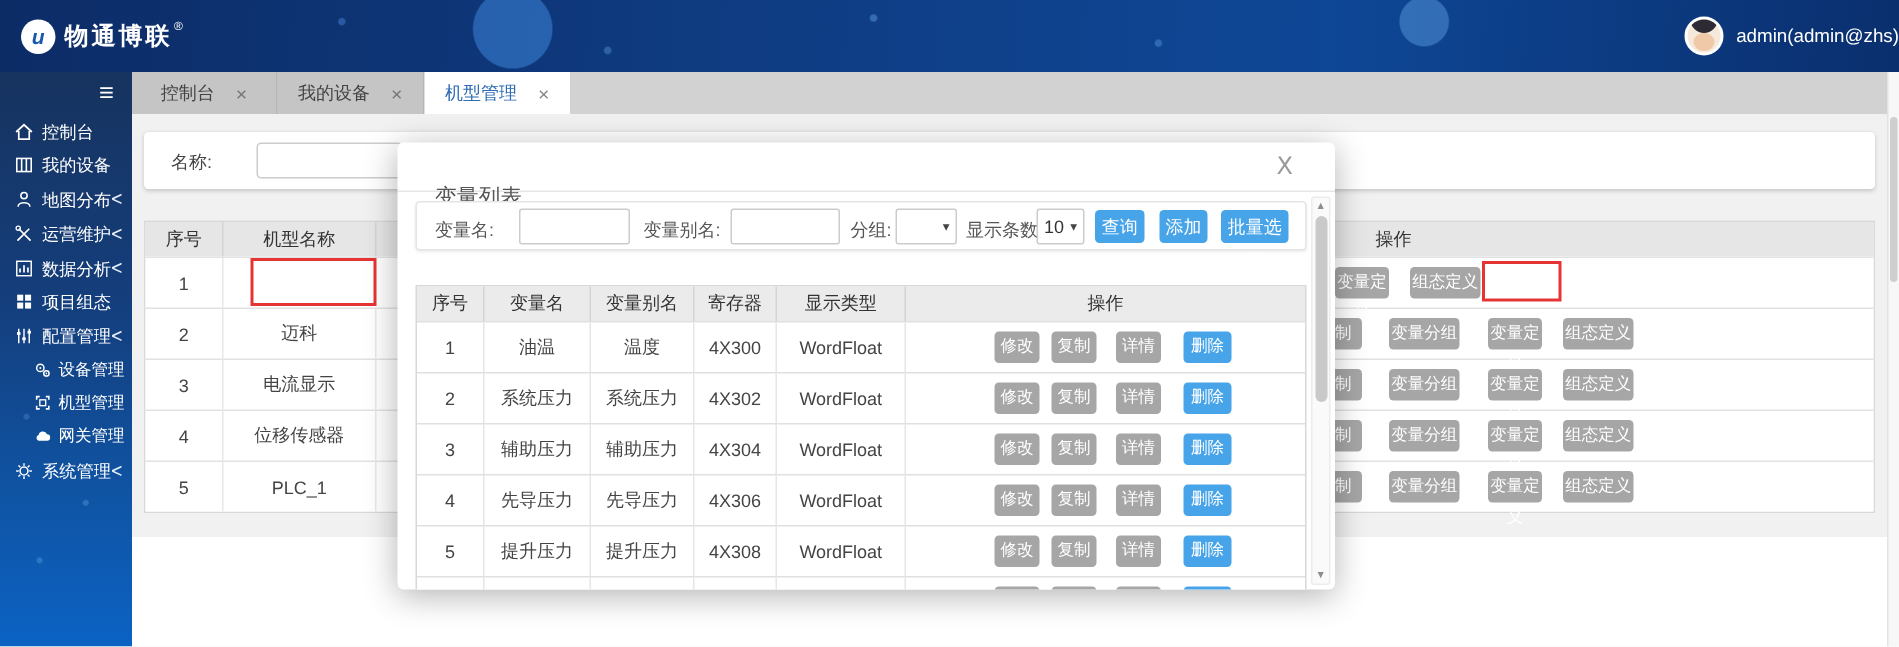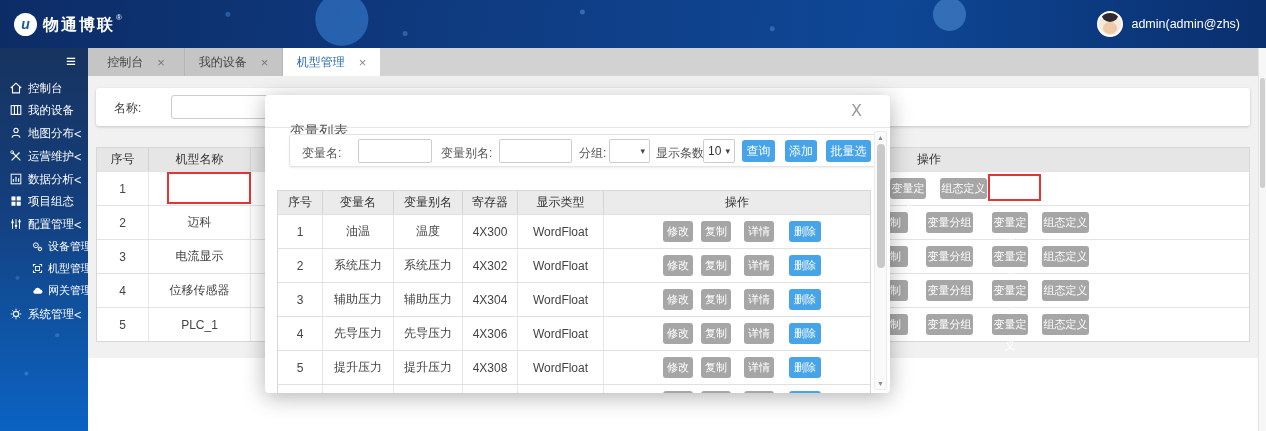--- a/index.html
+++ b/index.html
@@ -16,39 +16,39 @@
       radial-gradient(circle at 61% 60%, rgba(120,190,255,.3) 0 2px, transparent 3px),
       radial-gradient(circle at 75% 30%, rgba(120,190,255,.35) 0 16px, transparent 17px),
       radial-gradient(circle at 27% 40%, rgba(70,150,240,.45) 0 26px, transparent 27px),
       linear-gradient(95deg,#0c2c66 0%, #0f3e86 45%, #0e4796 70%, #0a2f6e 100%);
     display:flex; align-items:center; justify-content:space-between; }
   .logo { display:flex; align-items:flex-start; padding-left:14px; }
   .logo-mark { width:23px; height:23px; border-radius:50%; background:#fff; color:#1758ac;
     font-weight:bold; font-style:italic; font-size:14px; display:flex; align-items:center; justify-content:center; margin-top:1px; }
   .logo-text { color:#fff; font-size:16px; font-weight:bold; letter-spacing:2px; margin-left:6px; line-height:25px; }
   .logo-reg { color:#fff; font-size:8px; margin-left:1px; margin-top:1px; }
-  .user { display:flex; align-items:center; padding-right:26px; cursor:pointer; }
+  .user { display:flex; align-items:center; cursor:pointer; }
   .avatar { position:relative; width:26px; height:26px; border-radius:50%; background:#f5e9dc; border:2px solid #fff; overflow:hidden; }
   .avatar::before { content:""; position:absolute; left:4px; top:9px; width:14px; height:12px; border-radius:50%; background:#efc9a8; }
   .avatar::after { content:""; position:absolute; left:2px; top:-1px; width:18px; height:10px; border-radius:0 0 9px 9px; background:#2e2a33; }
   .user-name { color:#fff; font-size:12.5px; margin-left:8px; }
 
   
   .side { position:absolute; left:0; top:48px; width:88px; height:383px;
     background:
       radial-gradient(circle at 30% 85%, rgba(140,200,255,.25) 0 1.5px, transparent 2.5px),
       radial-gradient(circle at 65% 75%, rgba(140,200,255,.25) 0 1.5px, transparent 2.5px),
       radial-gradient(circle at 20% 60%, rgba(140,200,255,.2) 0 1.5px, transparent 2.5px),
       linear-gradient(180deg,#17335f 0%, #143e7c 40%, #0f55a6 75%, #0b62c3 100%); }
   .hamburger { position:absolute; top:4px; right:12px; color:#fff; font-size:17px; cursor:pointer; line-height:20px; }
   .nav-item { position:absolute; left:0; width:88px; height:22px; display:flex; align-items:center; color:#fff; cursor:pointer; }
   .nav-item .ic { width:14px; height:14px; margin-left:9px; flex:0 0 14px; display:flex; }
   .nav-item .lbl { margin-left:5px; font-size:11.5px; white-space:nowrap; }
   .nav-item .chev { position:absolute; right:6px; font-size:10px; color:#e8f0fa; transform:scaleY(1.3); font-family:"DejaVu Sans",sans-serif; }
-  .nav-sub { position:absolute; left:0; width:92px; height:20px; display:flex; align-items:center; color:#fff; cursor:pointer;justify-content:flex-end; }
+  .nav-sub { position:absolute; left:0; width:92px; height:20px; display:flex; align-items:center; color:#fff; cursor:pointer; }
   .nav-sub .ic { width:13px; height:13px; margin-left:22px; flex:0 0 13px; display:flex; }
   .nav-sub .lbl { margin-left:4px; font-size:11px; white-space:nowrap; }
 
   
   .tabbar { position:absolute; left:88px; top:48px; width:1178px; height:28px; background:#d2d2d2; display:flex; }
   .tab { height:28px; display:flex; align-items:center; justify-content:center; font-size:12px; color:#444;
     background:#c5c5c5; border-right:1px solid #b5b5b5; cursor:pointer; }
   .tab .x { margin-left:14px; color:#777; font-size:13px; cursor:pointer; }
   .tab.active { background:#fff; color:#2e6db4; border-right:none; }
   .tab.active .x { color:#888; }
@@ -90,21 +90,21 @@
   .page-scroll { position:absolute; left:1258px; top:48px; width:8px; height:383px; background:#f7f7f7; border-left:1px solid #e3e3e3; }
   .page-scroll .thumb { position:absolute; left:1px; top:30px; width:5px; height:110px; background:#cfcfcf; border-radius:3px; cursor:pointer; }
 
   
   .modal { position:absolute; left:265px; top:95px; width:625px; height:298px; background:#fff; border-radius:4px;
     box-shadow:0 4px 22px rgba(0,0,0,.3); overflow:hidden; z-index:10; }
   .m-head { position:absolute; left:0; top:0; width:100%; height:33px; border-bottom:1px solid #e6e6e6; }
   .m-title { position:absolute; left:25px; top:27px; font-size:14.5px; color:#555; }
   .m-close { position:absolute; right:28px; top:6px; font-size:16px; color:#9a9a9a; cursor:pointer; font-family:"DejaVu Sans",sans-serif; }
   .m-filter { position:absolute; left:12px; top:39px; width:594px; height:33px; background:#fff;
-    border:1px solid #e5e5e5; border-radius:3px; box-shadow:0 1px 2px rgba(0,0,0,.08);margin-left:12px; }
+    border:1px solid #e5e5e5; border-radius:3px; box-shadow:0 1px 2px rgba(0,0,0,.08); }
   .m-filter .flabel { position:absolute; top:10px; font-size:12px; color:#555; }
   .m-filter input { position:absolute; top:4px; height:24px; border:1px solid #ccc; border-radius:2px; outline:none; padding:0 5px; font-size:12px; }
   .sel { position:absolute; top:4px; height:24px; border:1px solid #ccc; border-radius:2px; background:#fff;
     display:flex; align-items:center; font-size:12px; color:#333; padding:0 4px; cursor:pointer; }
   .sel .caret { margin-left:auto; font-size:9px; color:#444; }
   .m-filter .btn { position:absolute; top:5px; height:22px; line-height:22px; font-size:12px; }
 
   .m-table { position:absolute; left:12px; top:95px; width:594px; border:1px solid #d8d8d8; background:#fff; }
   .vt-head { display:flex; height:23px; background:#ebebeb; font-size:12px; color:#333; }
   .vt-head > div { display:flex; align-items:center; justify-content:center; border-right:1px solid #d4d4d4; }

